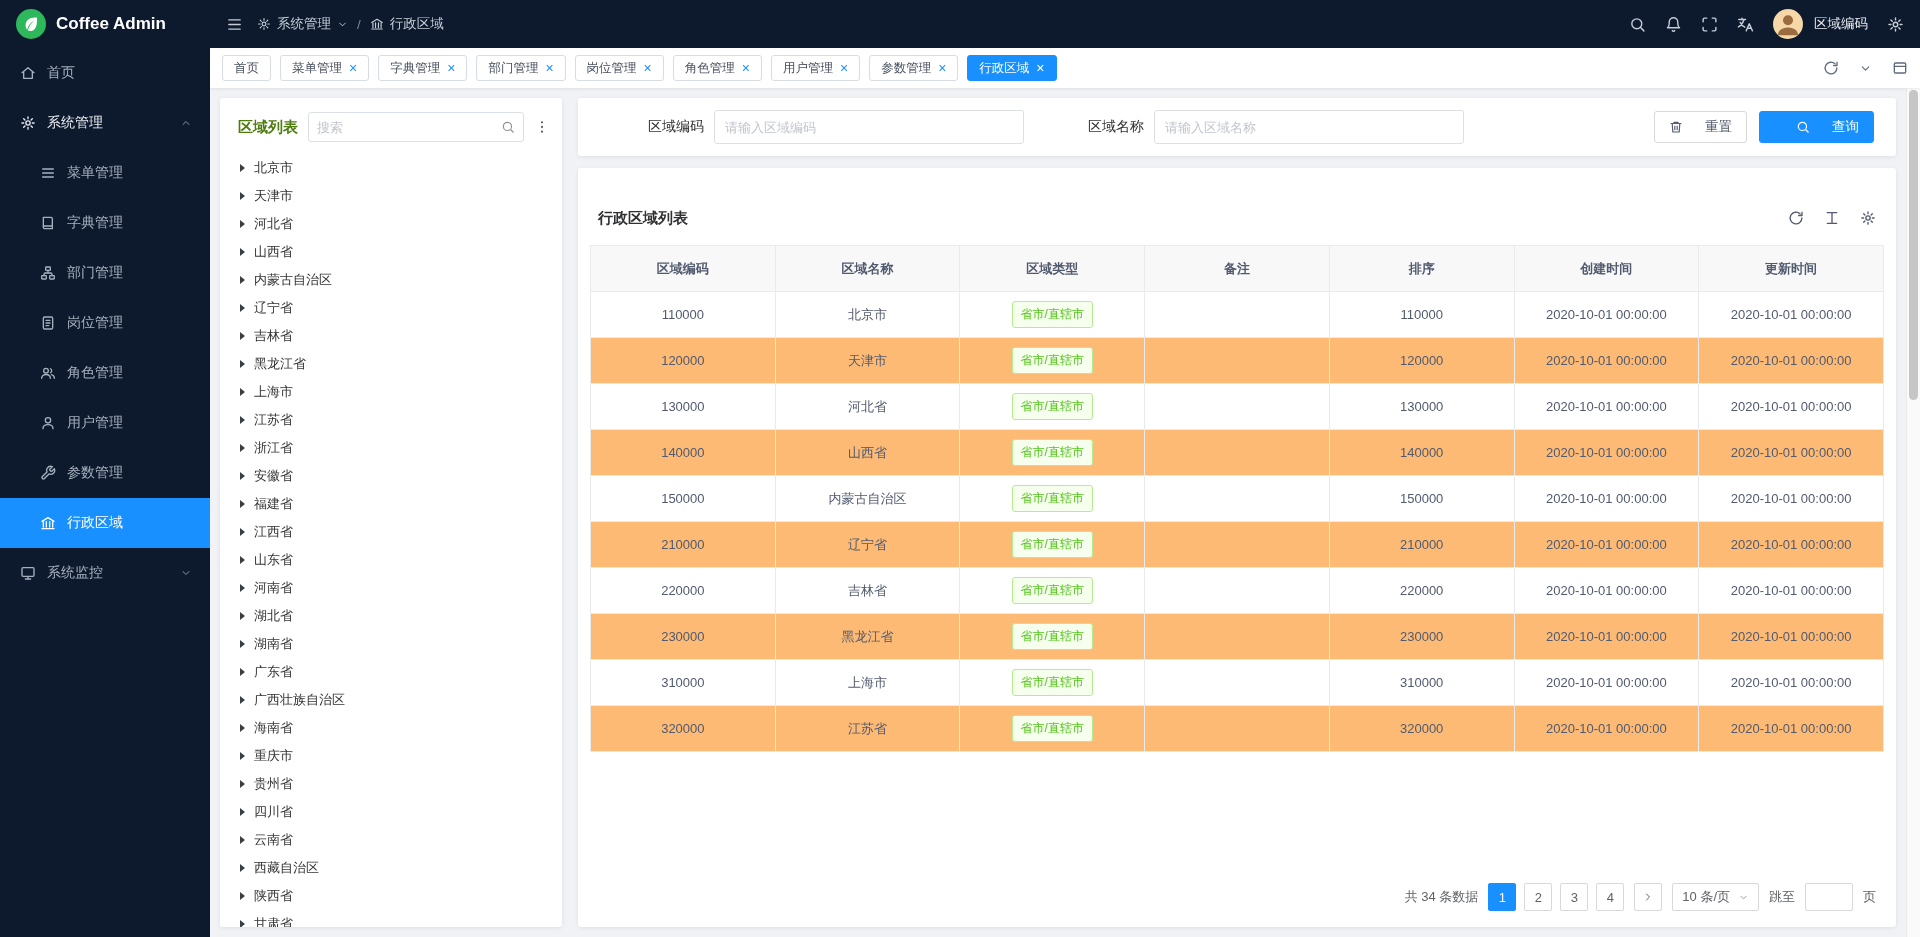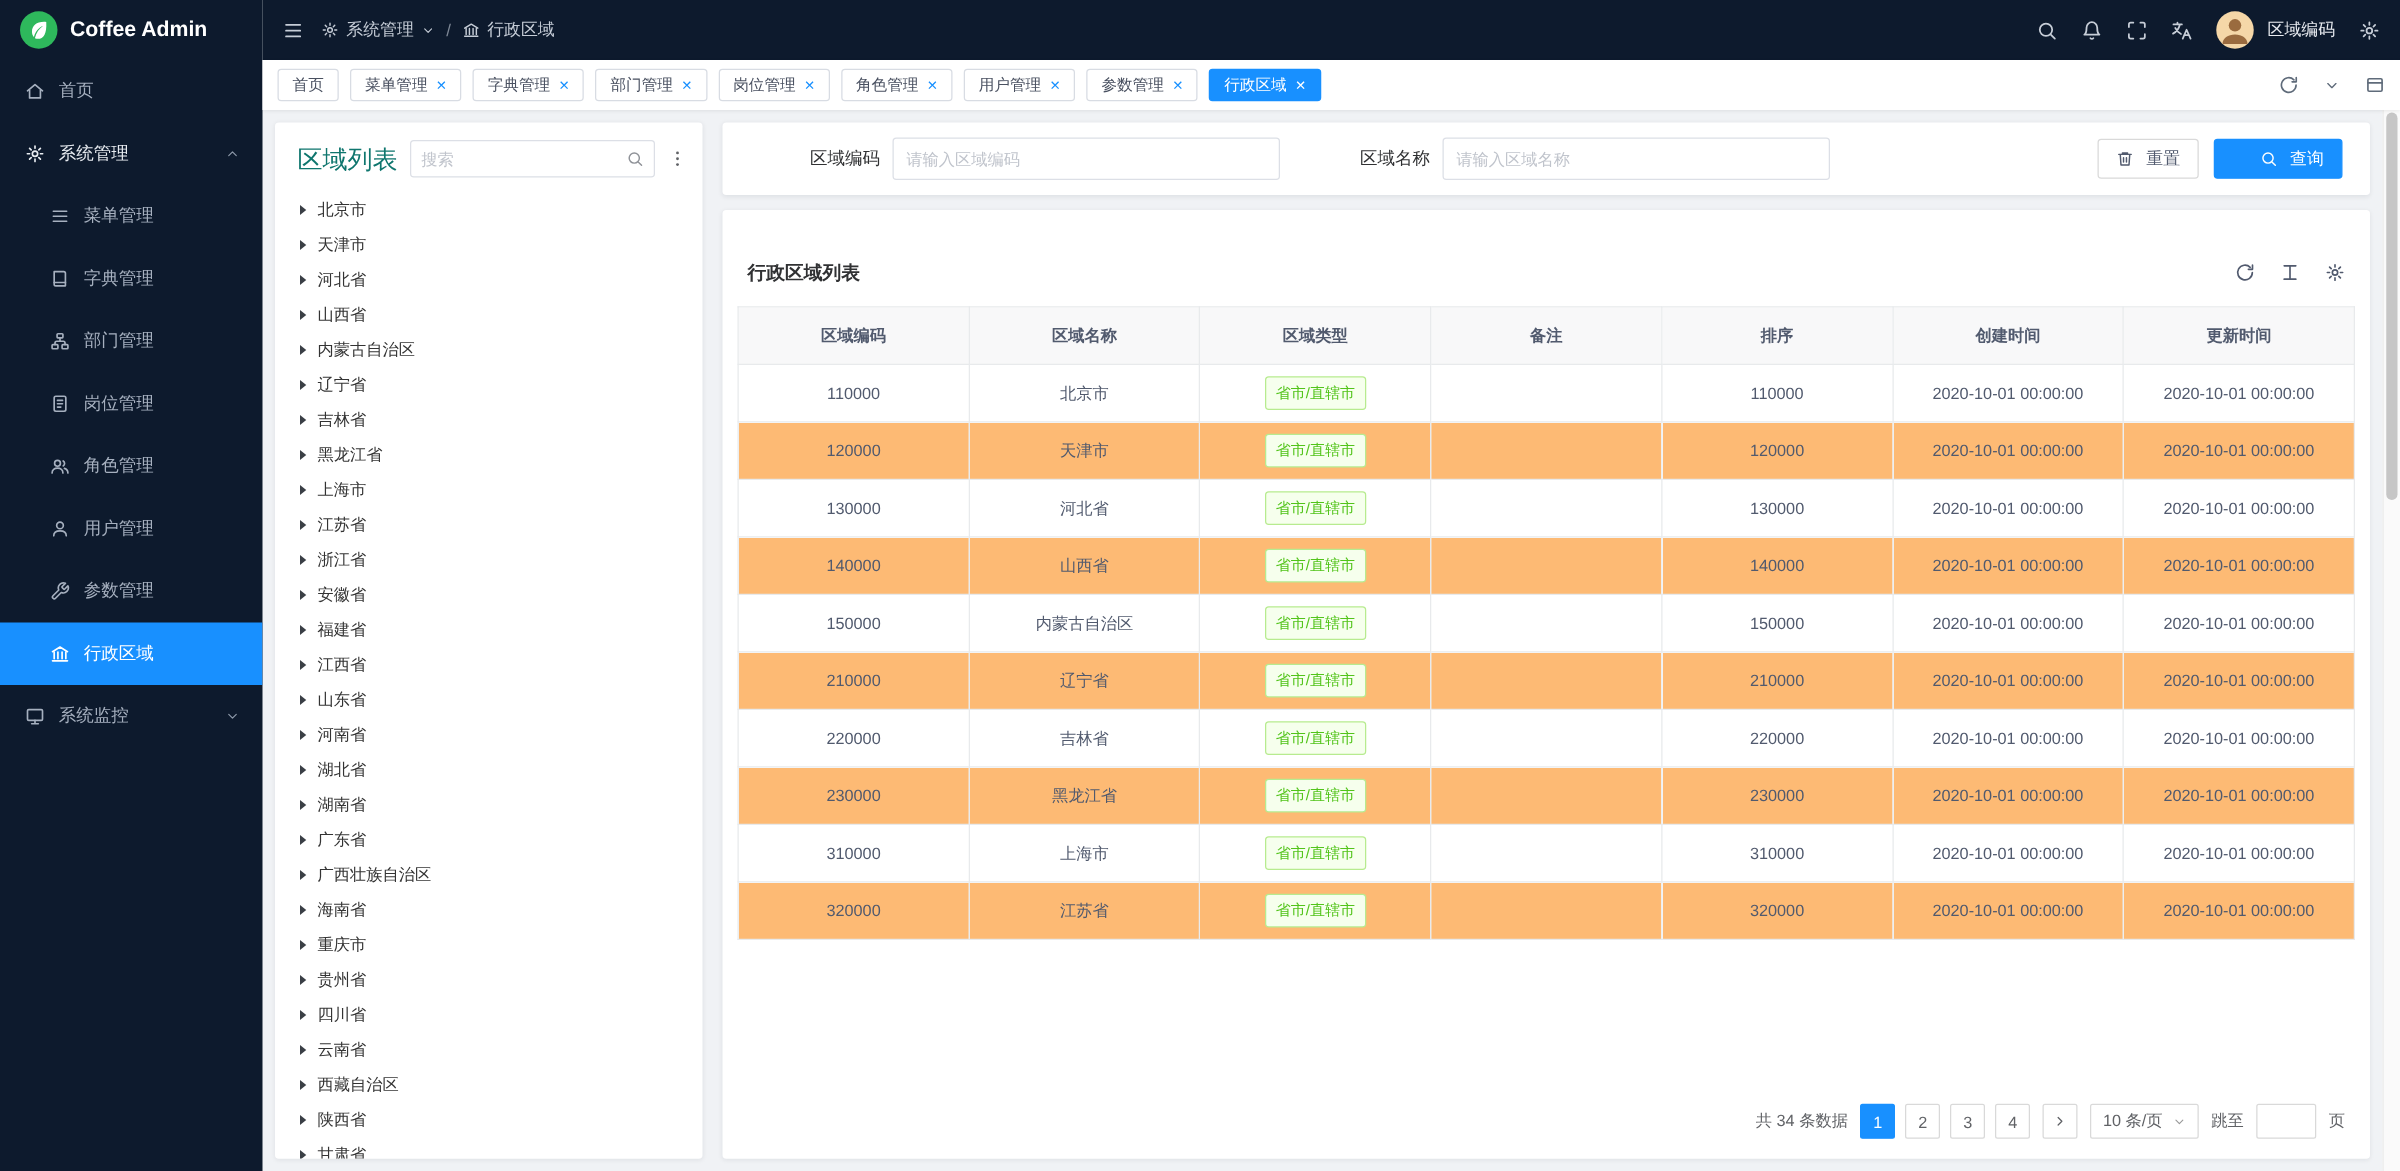--- a/index.html
+++ b/index.html
@@ -54,41 +54,41 @@
   .tab-actions > span { width: 16px; height: 16px; display: inline-flex; cursor: pointer; }
   .tab-actions > span.small { width: 13px; height: 13px; }
 
   
   .content { flex: 1; display: flex; gap: 16px; padding: 10px 24px 10px 10px; min-height: 0; }
   .card { background: #fff; border-radius: 3px; box-shadow: 0 1px 4px rgba(0,21,41,0.08); }
 
   
   .tree-card { width: 342px; flex-shrink: 0; display: flex; flex-direction: column; overflow: hidden; }
   .tree-head { display: flex; align-items: center; gap: 10px; padding: 14px 12px 10px 18px; flex-shrink: 0; }
-  .tree-title { font-size: 20px; font-weight: normal; color: #0f766e; white-space: nowrap; }
+  .tree-title { font-size: 15px; font-weight: bold; color: #4d7c0f; white-space: nowrap; }
   .tree-search { flex: 1; display: flex; align-items: center; border: 1px solid #dcdfe6; border-radius: 3px; height: 30px; padding: 0 8px; min-width: 0; }
   .tree-search input { border: none; outline: none; flex: 1; min-width: 0; font-size: 13px; color: #333; background: transparent; }
   .tree-search input::placeholder { color: #c0c4cc; }
   .tsicon { width: 14px; height: 14px; display: inline-flex; color: #909399; cursor: pointer; flex-shrink: 0; }
   .kebab { width: 16px; height: 16px; display: inline-flex; color: #606266; cursor: pointer; flex-shrink: 0; }
   .tree-list { flex: 1; overflow: hidden; padding-top: 2px; }
   .tree-item { height: 28px; display: flex; align-items: center; gap: 9px; padding-left: 20px; font-size: 13px; color: #333; cursor: pointer; white-space: nowrap; }
   .arrow { width: 0; height: 0; border-left: 5px solid #3a3f45; border-top: 4px solid transparent; border-bottom: 4px solid transparent; flex-shrink: 0; }
 
   
   .right-col { flex: 1; min-width: 0; display: flex; flex-direction: column; gap: 12px; }
   .filter-card { height: 58px; display: flex; align-items: center; padding: 0 22px; flex-shrink: 0; }
   .filter-group { display: flex; align-items: center; gap: 10px; }
   .filter-group.first { margin-left: 48px; }
   .filter-group.second { margin-left: 64px; }
   .filter-label { font-size: 14px; color: #303133; white-space: nowrap; }
   .filter-input { width: 310px; height: 34px; border: 1px solid #dcdfe6; border-radius: 3px; padding: 0 10px; font-size: 13px; color: #333; outline: none; }
   .filter-input::placeholder { color: #c0c4cc; }
   .filter-actions { margin-left: auto; display: flex; gap: 12px; }
-  .btn { height: 32px; display: inline-flex; align-items: center; gap: 10px; padding: 0 14px; border-radius: 3px; font-size: 13.5px; cursor: pointer; border: 1px solid #d9d9d9; background: #fff; color: #515a6e; font-family: inherit; }
+  .btn { height: 32px; display: inline-flex; align-items: center; gap: 22px; padding: 0 14px; border-radius: 3px; font-size: 13.5px; cursor: pointer; border: 1px solid #d9d9d9; background: #fff; color: #515a6e; font-family: inherit; }
   .btn.primary { background: var(--primary); border-color: var(--primary); color: #fff; padding-left: 36px; }
   .bicon { width: 14px; height: 14px; display: inline-flex; }
 
   
   .table-card { flex: 1; display: flex; flex-direction: column; padding: 0 12px; min-height: 0; overflow: hidden; }
   .table-head { height: 54px; display: flex; align-items: center; padding: 0 8px; flex-shrink: 0; margin-top: 23px; }
   .table-title { font-size: 15px; font-weight: bold; color: #303133; }
   .table-tools { margin-left: auto; display: flex; gap: 20px; color: #515a6e; }
   .table-tools > span { width: 16px; height: 16px; display: inline-flex; cursor: pointer; }
   .data-table { width: 100%; border-collapse: collapse; table-layout: fixed; flex-shrink: 0; }

